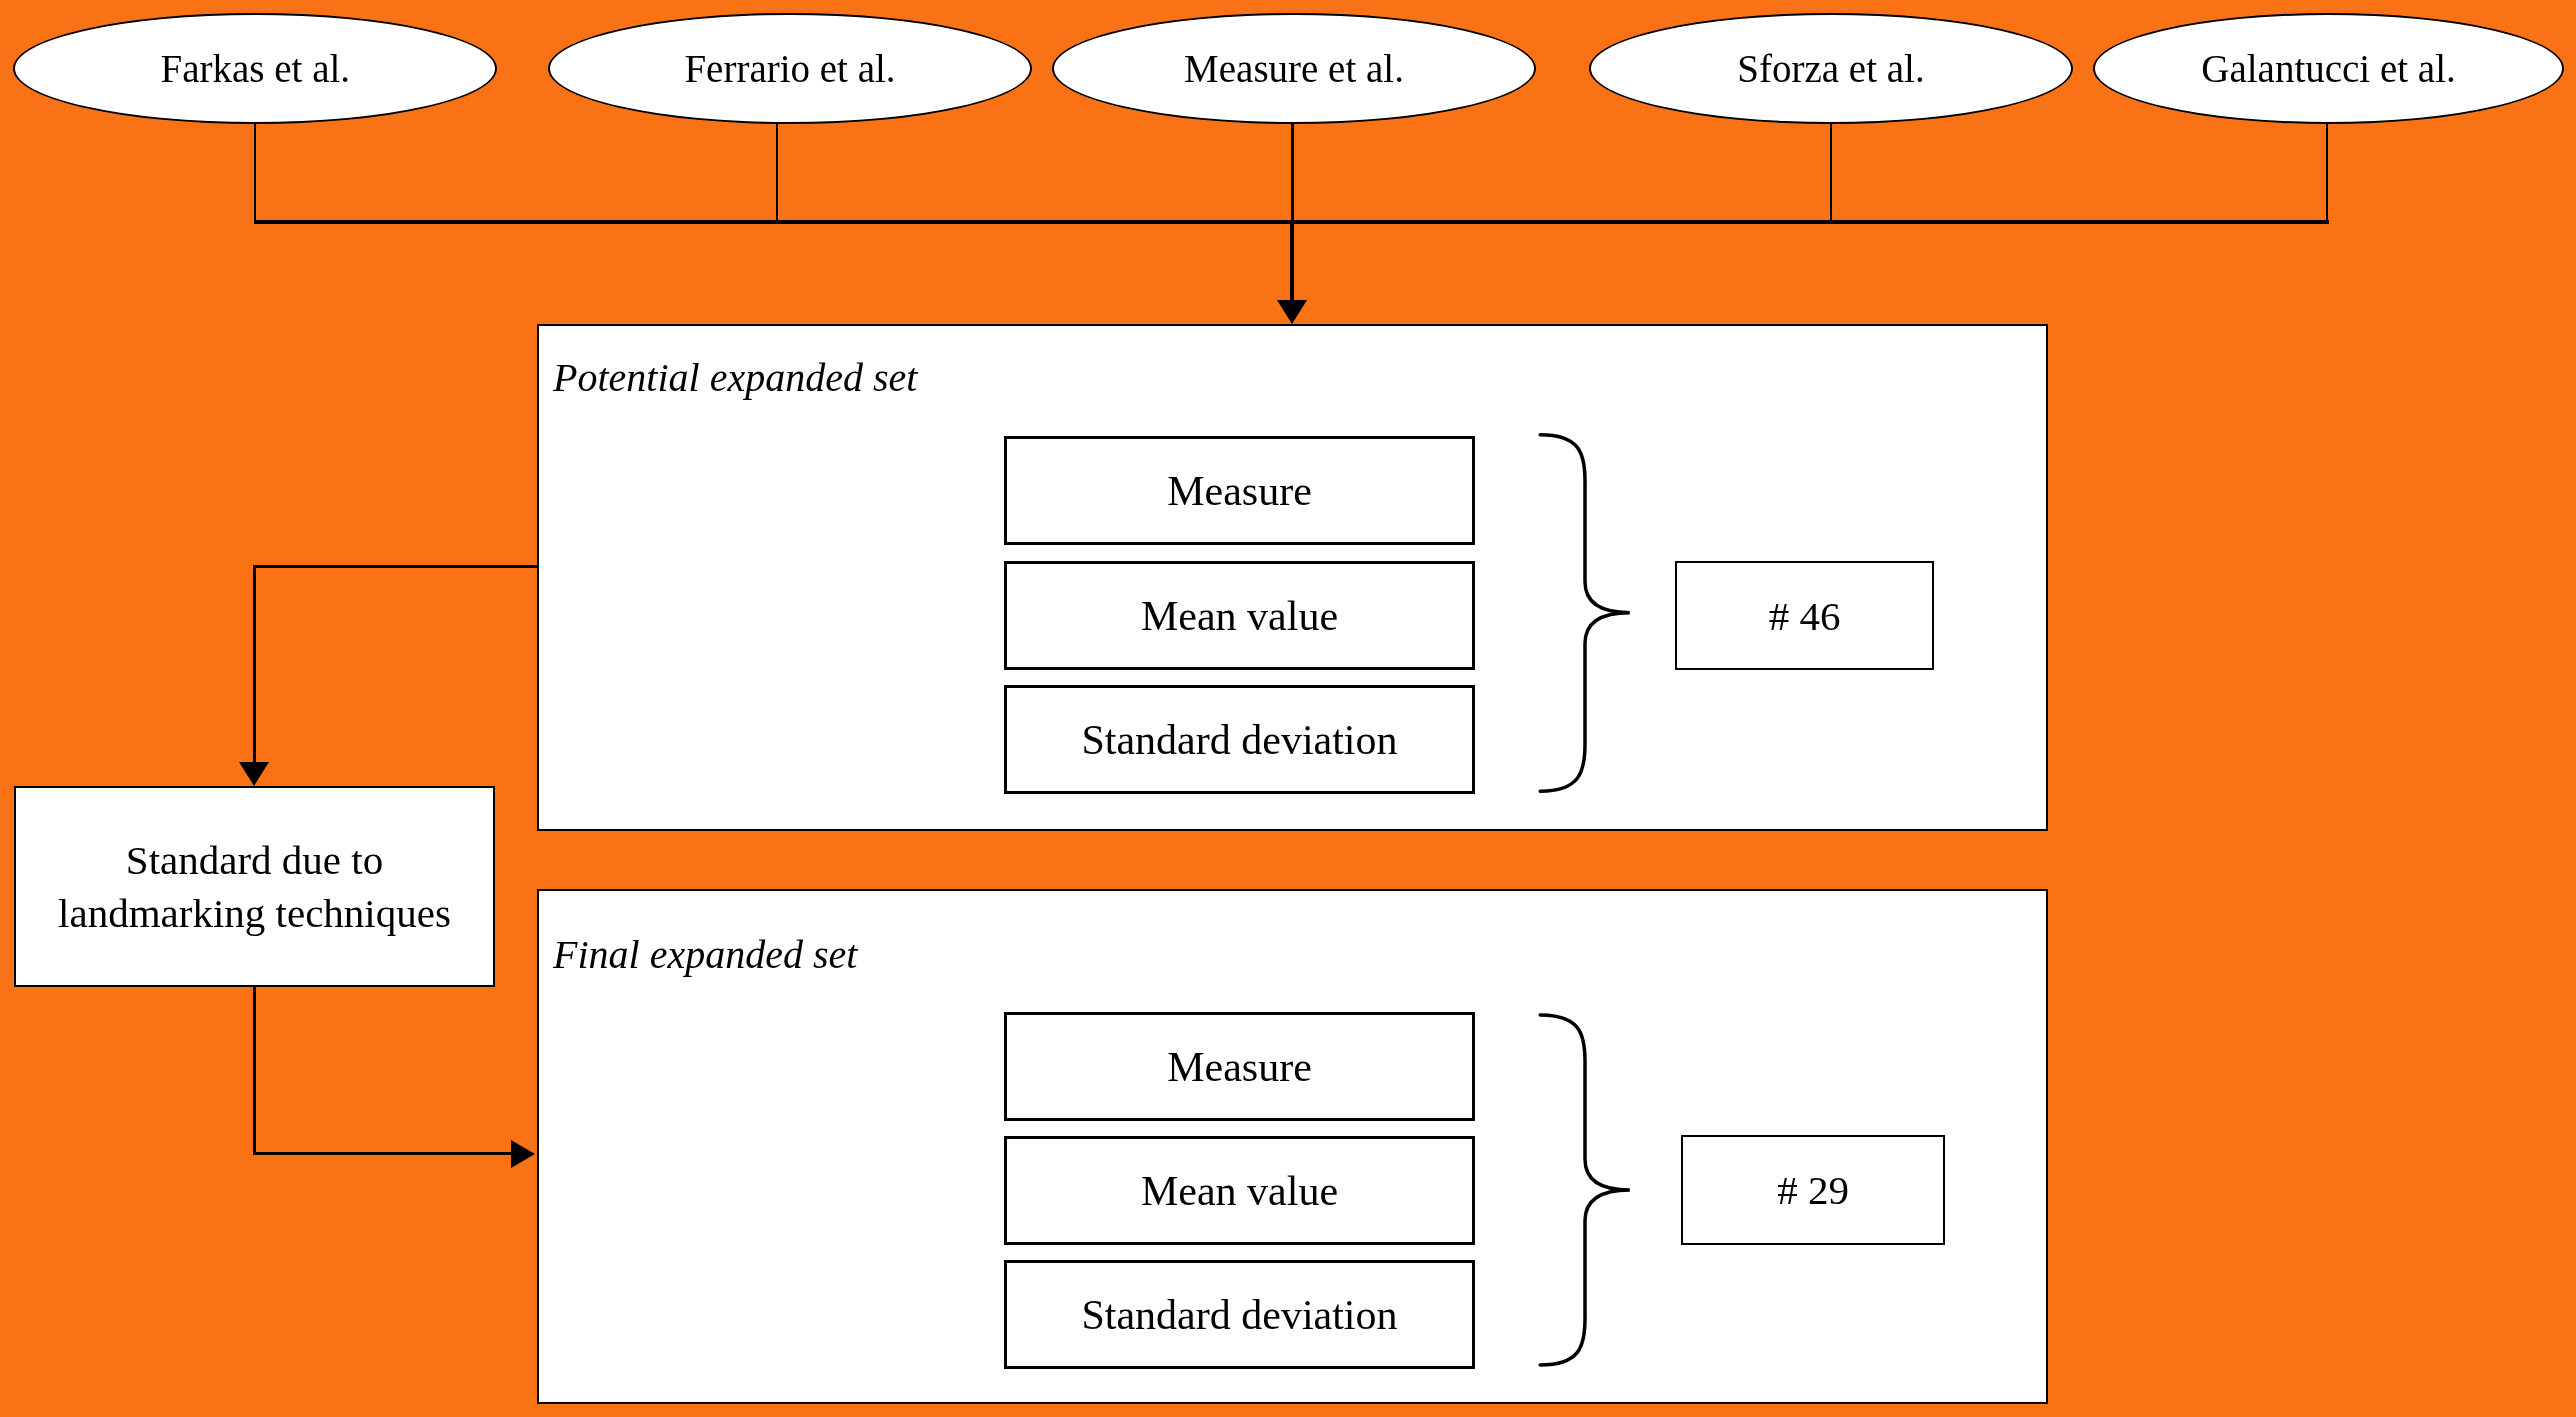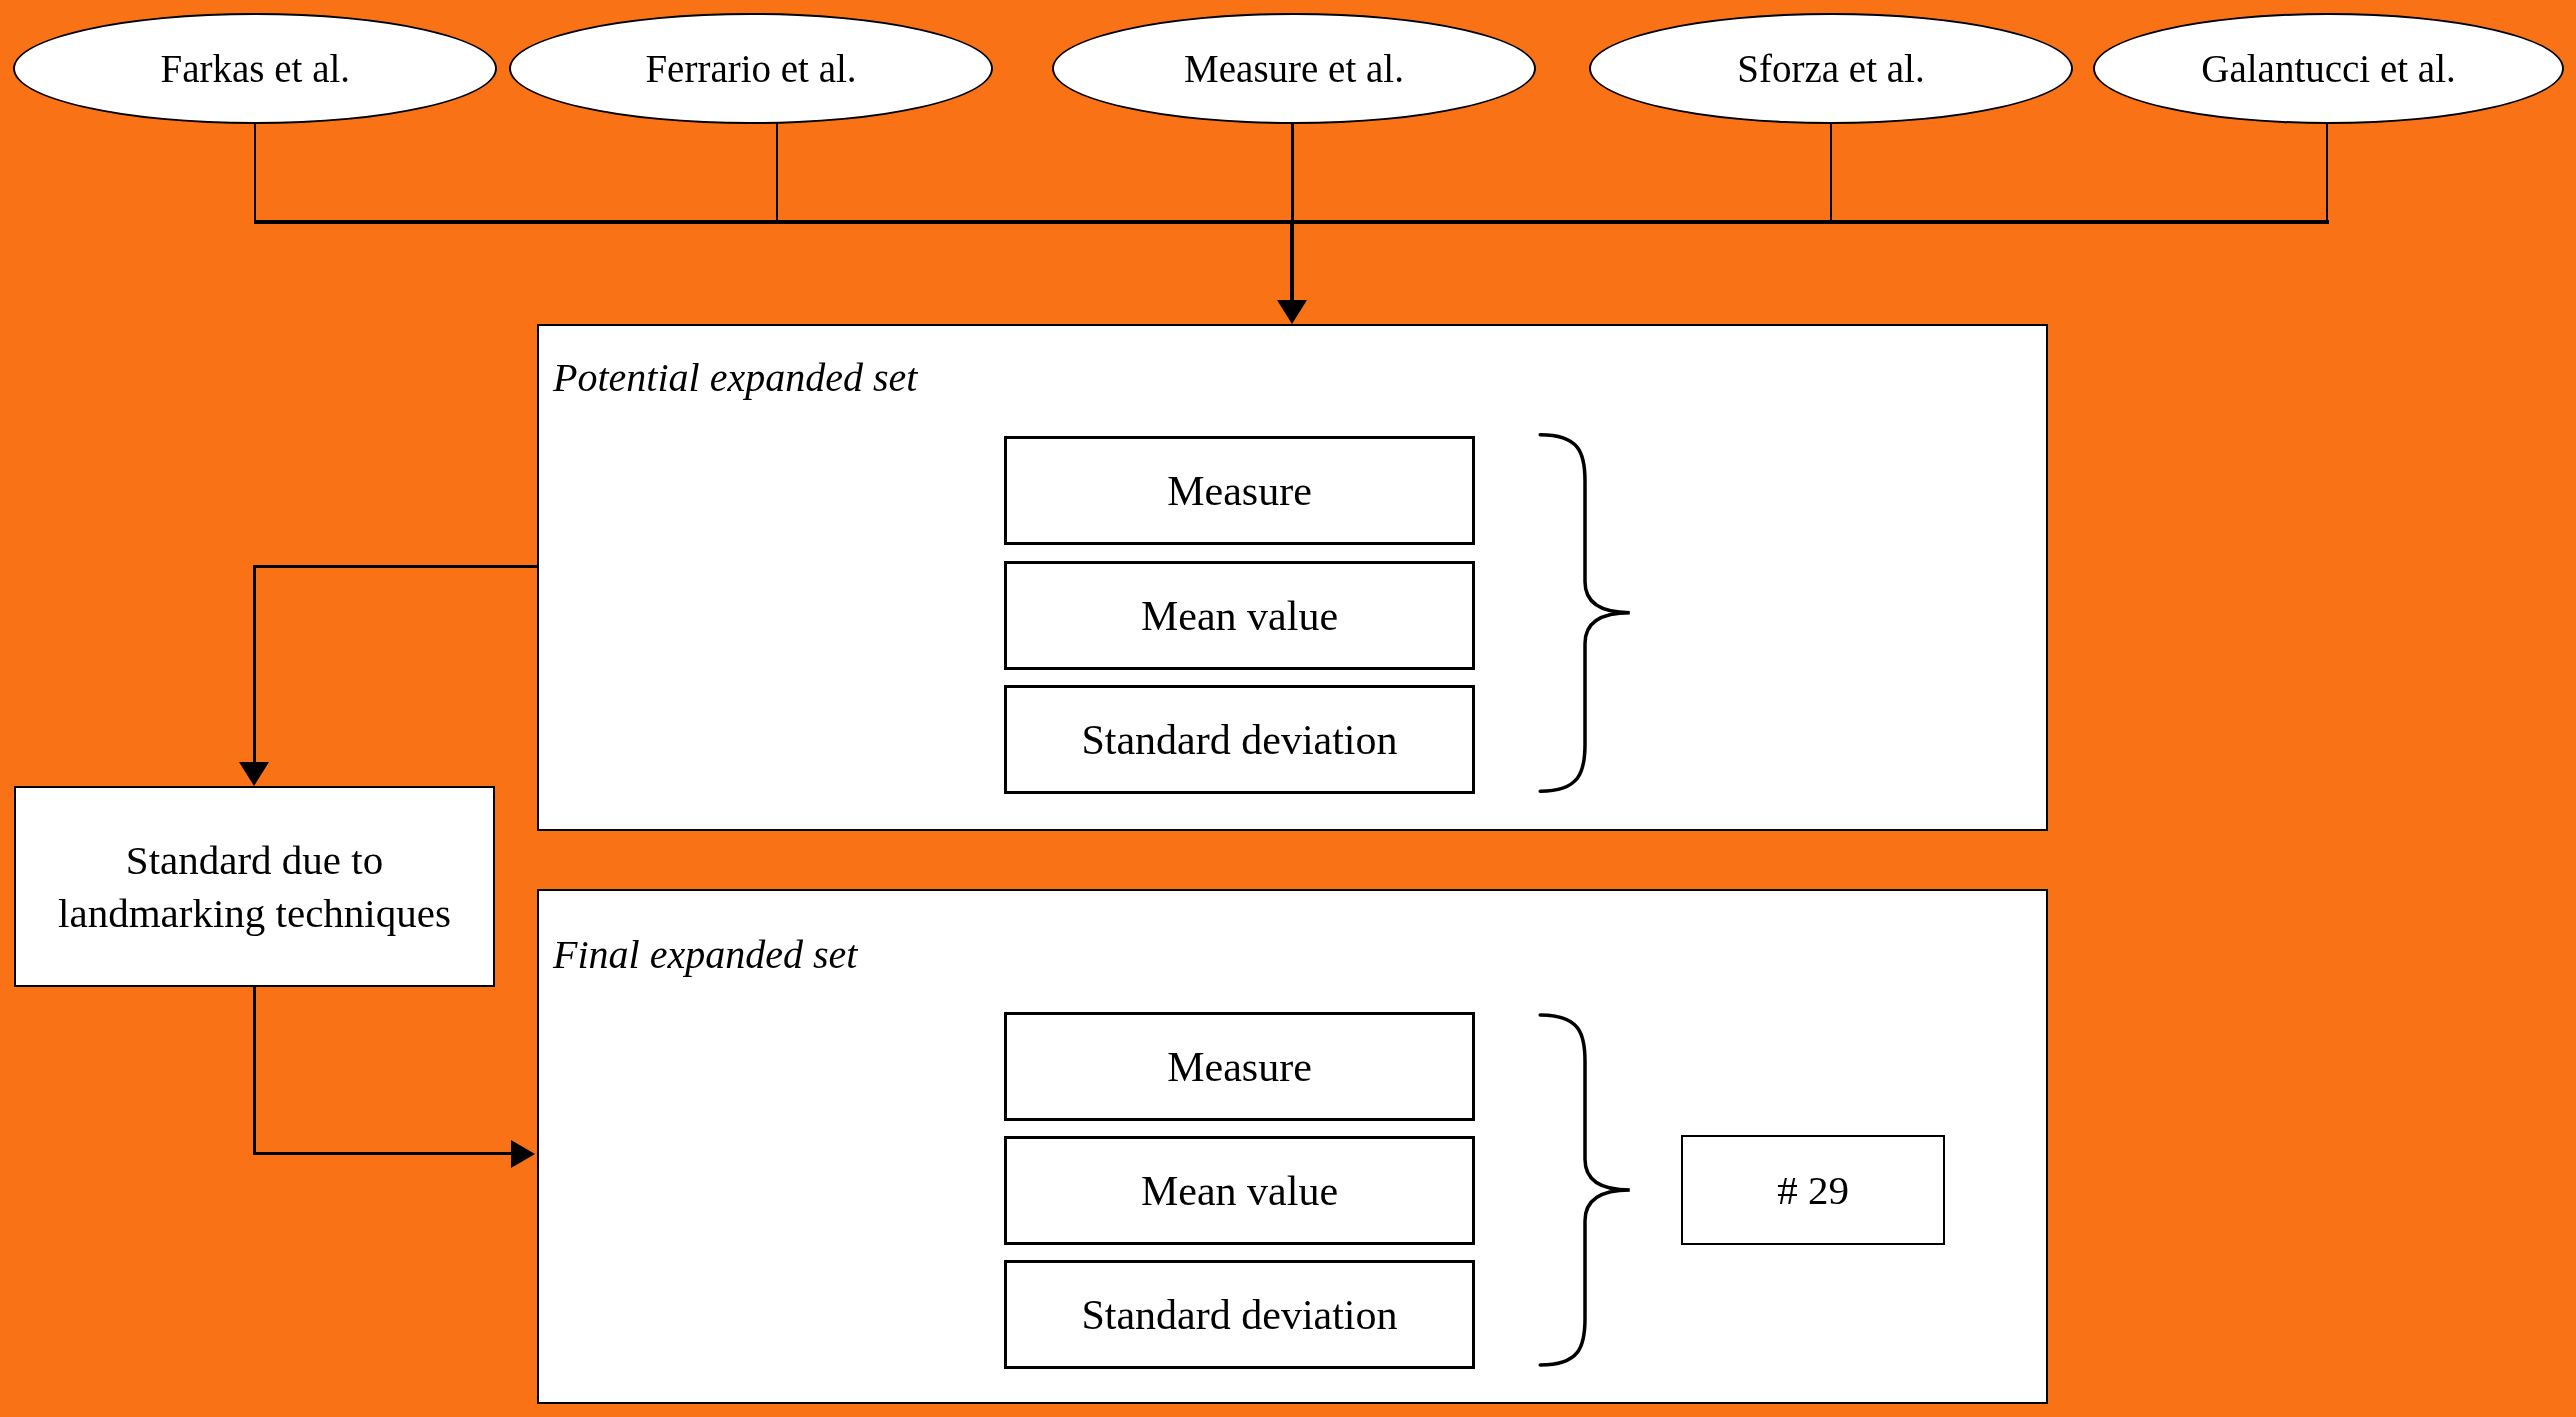--- a/index.html
+++ b/index.html
@@ -39,21 +39,21 @@
   .brace path{stroke:#000;stroke-width:5;fill:none;stroke-linecap:round;}
 </style>
 </head>
 <body>
 
 <div class="canvas">
 
   <div class="ellipse" style="left:13.3px;width:484px;">
     <span class="lbl">Farkas et al.</span>
   </div>
-  <div class="ellipse" style="left:509px;width:484px;">
+  <div class="ellipse" style="left:548px;width:484px;">
     <span class="lbl">Ferrario et al.</span>
   </div>
   <div class="ellipse" style="left:1052px;width:484px;">
     <span class="lbl">Measure et al.</span>
   </div>
   <div class="ellipse" style="left:1589px;width:484px;">
     <span class="lbl">Sforza et al.</span>
   </div>
   <div class="ellipse narrow" style="left:2093px;width:471px;">
     <span class="lbl">Galantucci et al.</span>
@@ -71,20 +71,21 @@
   <div class="arrow-down" style="left:1277px;top:300px;"></div>
 
   <div class="bigbox" style="left:537px;top:324px;width:1511px;height:507px;"></div>
   <div class="settitle" style="left:553px;top:354px;">Potential expanded set</div>
   <div class="row" style="top:436px;">Measure</div>
   <div class="row" style="top:561px;">Mean value</div>
   <div class="row" style="top:685px;">Standard deviation</div>
   <svg class="brace" style="left:1536px;top:429px;" width="98" height="368" viewBox="0 0 140 525">
     <path d="M 6 8 C 62 8 70 34 70 74 L 70 218 Q 70 262 134 262 Q 70 262 70 306 L 70 450 C 70 490 62 517 6 517"></path>
   </svg>
+  <div class="numbox" style="left:1675px;top:561px;width:259px;height:109px;"># 46</div>
 
   <div class="line" style="left:255px;top:565px;width:282px;height:2.8px;"></div>
   <div class="line" style="left:253px;top:565px;width:2.8px;height:199px;"></div>
   <div class="arrow-down" style="left:239px;top:762px;"></div>
 
   <div class="selection">
     <span>Standard due to landmarking techniques</span>
   </div>
 
   <div class="line" style="left:253px;top:987px;width:2.8px;height:168px;"></div>

